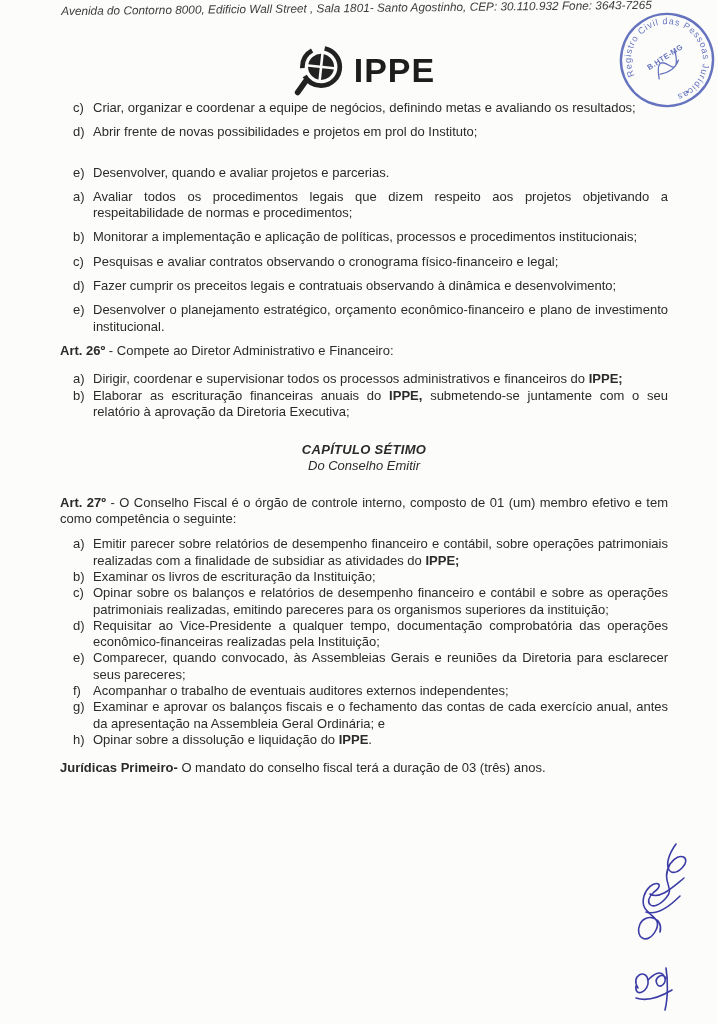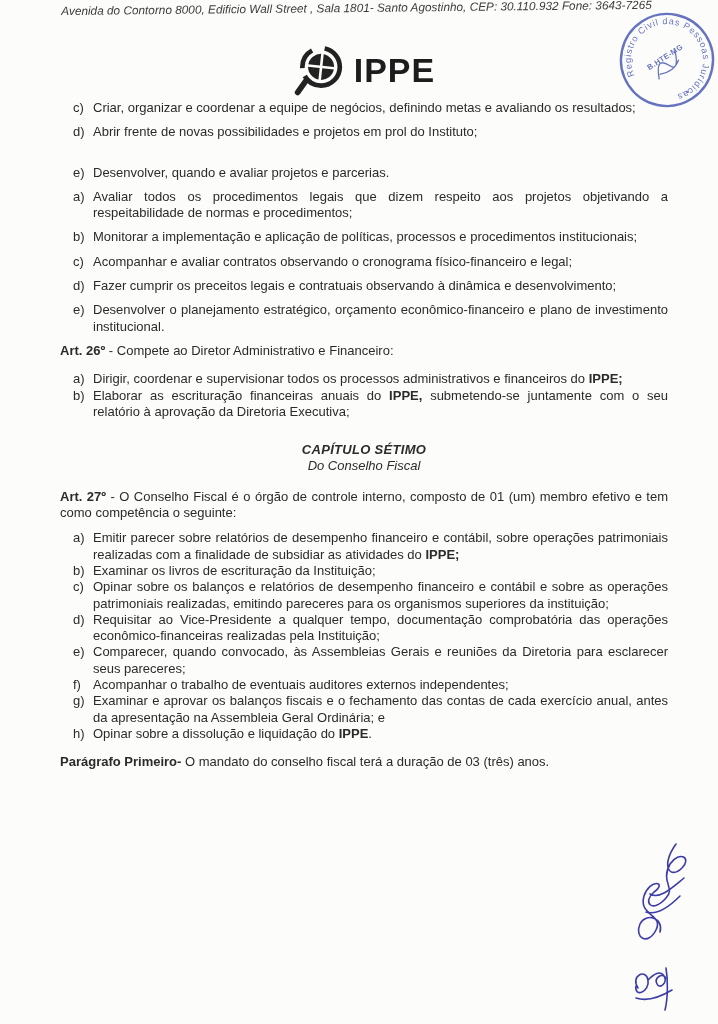--- a/index.html
+++ b/index.html
@@ -27,21 +27,21 @@
   .tight { margin-bottom:0; }
   .gap-after { margin-bottom:24px; }
   .nohang { display:block; }
   .nohang .lbl { padding-left:13px; margin-right:9px; }
   .nohang .txt { display:inline; }
 
   .chapter { margin-top:22px; text-align:center; }
   .chapter-title { font-weight:bold; letter-spacing:0.3px;font-style:italic; }
   .chapter-subtitle { font-style:italic; }
 
-  .art27-intro { margin-top:14px; margin-bottom:9px; text-align:justify; }
+  .art27-intro { margin-top:20px; margin-bottom:9px; text-align:justify; }
   .paragraph-first { margin-top:12px; text-align:justify; }
 
   .footer {
     position:absolute; left:40px; right:45px; top:944; text-align:center;
     font-size:11.8px; font-style:italic; color:#3d3d3d; transform:rotate(-0.6deg);
   }
 
   .sig-top { position:absolute; top:838px; right:14px; width:84px; height:134px; }
   .sig-bottom { position:absolute; top:958px; right:34px; width:60px; height:58px; }
 </style>
@@ -95,21 +95,21 @@
     <div class="item">
       <span class="lbl">a)</span>
       <span class="txt"><span>Avaliar todos os procedimentos legais que dizem respeito aos projetos objetivando a respeitabilidade de normas e procedimentos;</span></span>
     </div>
     <div class="item">
       <span class="lbl">b)</span>
       <span class="txt"><span>Monitorar a implementação e aplicação de políticas, processos e procedimentos institucionais;</span></span>
     </div>
     <div class="item">
       <span class="lbl">c)</span>
-      <span class="txt"><span>Acompanhar e avaliar contratos observando o cronograma físico-financeiro e legal;</span></span>
+      <span class="txt"><span>Pesquisas e avaliar contratos observando o cronograma físico-financeiro e legal;</span></span>
     </div>
     <div class="item">
       <span class="lbl">d)</span>
       <span class="txt"><span>Fazer cumprir os preceitos legais e contratuais observando à dinâmica e desenvolvimento;</span></span>
     </div>
     <div class="item">
       <span class="lbl">e)</span>
       <span class="txt"><span>Desenvolver o planejamento estratégico, orçamento econômico-financeiro e plano de investimento institucional.</span></span>
     </div>
 
@@ -119,21 +119,21 @@
       <span class="lbl">a)</span>
       <span class="txt"><span>Dirigir, coordenar e supervisionar todos os processos administrativos e financeiros do </span><span class="b">IPPE;</span></span>
     </div>
     <div class="item tight">
       <span class="lbl">b)</span>
       <span class="txt"><span>Elaborar as escrituração financeiras anuais do </span><span class="b">IPPE,</span><span> submetendo-se juntamente com o seu relatório à aprovação da Diretoria Executiva;</span></span>
     </div>
 
     <div class="chapter">
       <div class="chapter-title">CAPÍTULO SÉTIMO</div>
-      <div class="chapter-subtitle">Do Conselho Fiscal</div>
+      <div class="chapter-subtitle">Do Conselho Emitir</div>
     </div>
 
     <p class="art27-intro"><span class="b">Art. 27º</span><span> - O Conselho Fiscal é o órgão de controle interno, composto de 01 (um) membro efetivo e tem como competência o seguinte:</span></p>
 
     <div class="item tight">
       <span class="lbl">a)</span>
       <span class="txt"><span>Emitir parecer sobre relatórios de desempenho financeiro e contábil, sobre operações patrimoniais realizadas com a finalidade de subsidiar as atividades do </span><span class="b">IPPE;</span></span>
     </div>
     <div class="item tight">
       <span class="lbl">b)</span>
@@ -157,21 +157,21 @@
     </div>
     <div class="item tight">
       <span class="lbl">g)</span>
       <span class="txt"><span>Examinar e aprovar os balanços fiscais e o fechamento das contas de cada exercício anual, antes da apresentação na Assembleia Geral Ordinária; e</span></span>
     </div>
     <div class="item tight">
       <span class="lbl">h)</span>
       <span class="txt"><span>Opinar sobre a dissolução e liquidação do </span><span class="b">IPPE</span><span>.</span></span>
     </div>
 
-    <p class="paragraph-first"><span class="b">Parágrafo Primeiro-</span><span> O mandato do conselho fiscal terá a duração de 03 (três) anos.</span></p>
+    <p class="paragraph-first"><span class="b">Jurídicas Primeiro-</span><span> O mandato do conselho fiscal terá a duração de 03 (três) anos.</span></p>
 
   </div>
 
   <div class="footer">Avenida do Contorno 8000, Edificio Wall Street , Sala 1801- Santo Agostinho, CEP: 30.110.932 Fone: 3643-7265</div>
 
   <svg class="sig-top" viewBox="0 0 84 134">
     <g fill="none" stroke="#3c3ca6" stroke-width="1.6" stroke-linecap="round">
       <path d="M56,6 C40,28 50,42 62,30 C72,20 60,12 50,26 C40,44 56,50 46,60 C32,76 22,64 34,54 C48,44 30,40 24,58 C18,78 44,76 36,92 C28,108 14,100 20,86 C26,74 44,80 40,94"></path>
       <path d="M30,56 C40,62 54,48 64,40 M26,74 C38,78 52,66 60,58"></path>
     </g>

